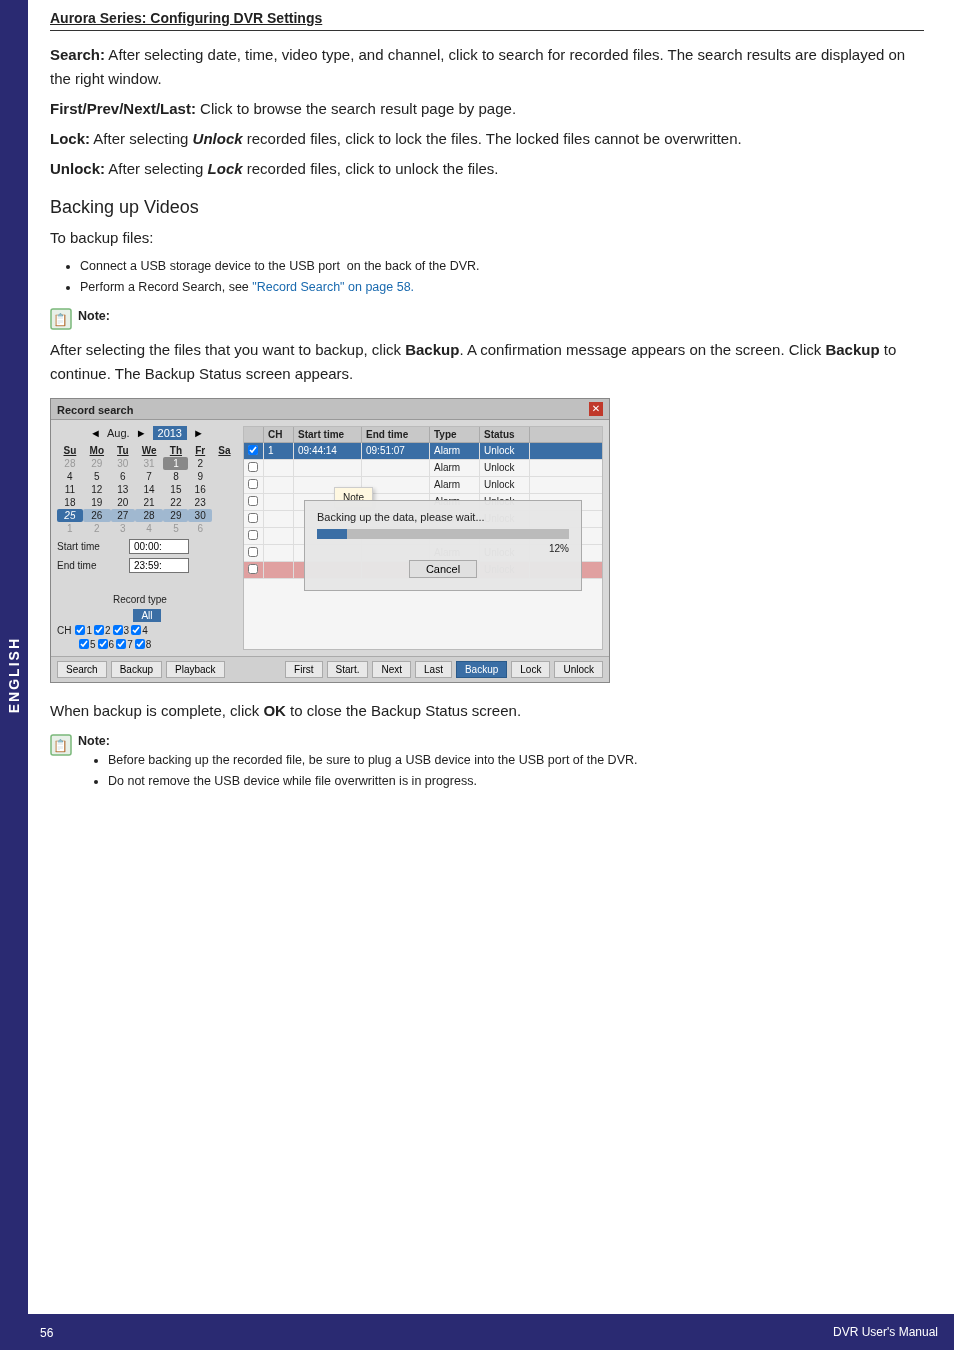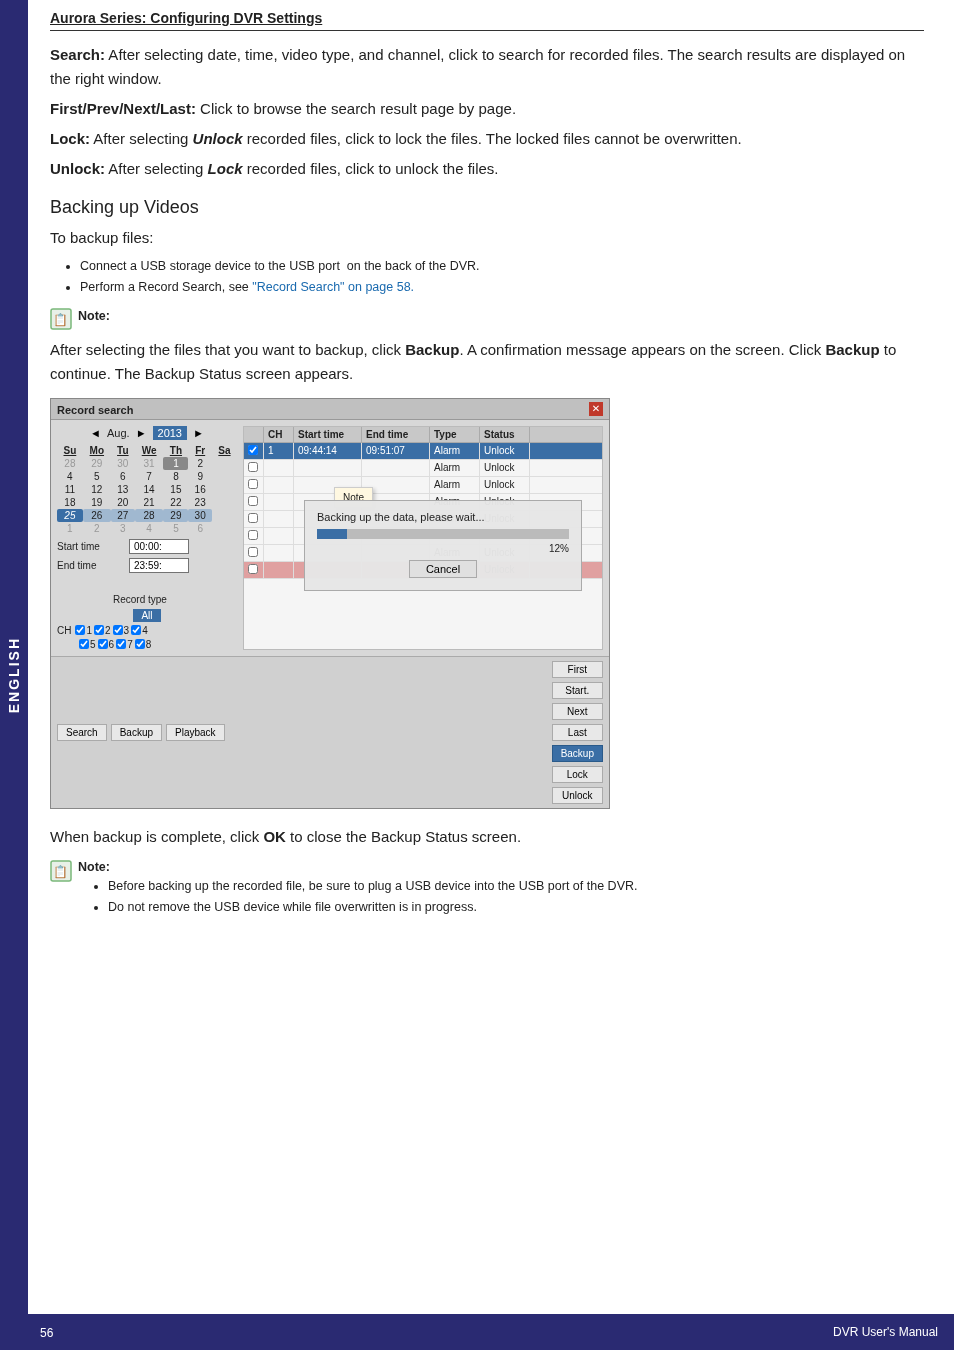--- a/index.html
+++ b/index.html
@@ -679,21 +679,21 @@
         </div>
       </div>
     </div>
 
     <div class="dialog-buttons">
       <div style="display:flex;gap:4px;">
         <button class="dlg-btn">Search</button>
         <button class="dlg-btn">Backup</button>
         <button class="dlg-btn">Playback</button>
       </div>
-      <div style="display:flex;gap:4px;flex-direction:column;">
+      <div style="display:flex;gap:4px;">
         <button class="dlg-btn">First</button>
         <button class="dlg-btn">Start.</button>
         <button class="dlg-btn">Next</button>
         <button class="dlg-btn">Last</button>
         <button class="dlg-btn active">Backup</button>
         <button class="dlg-btn">Lock</button>
         <button class="dlg-btn">Unlock</button>
       </div>
     </div>
   </div>

